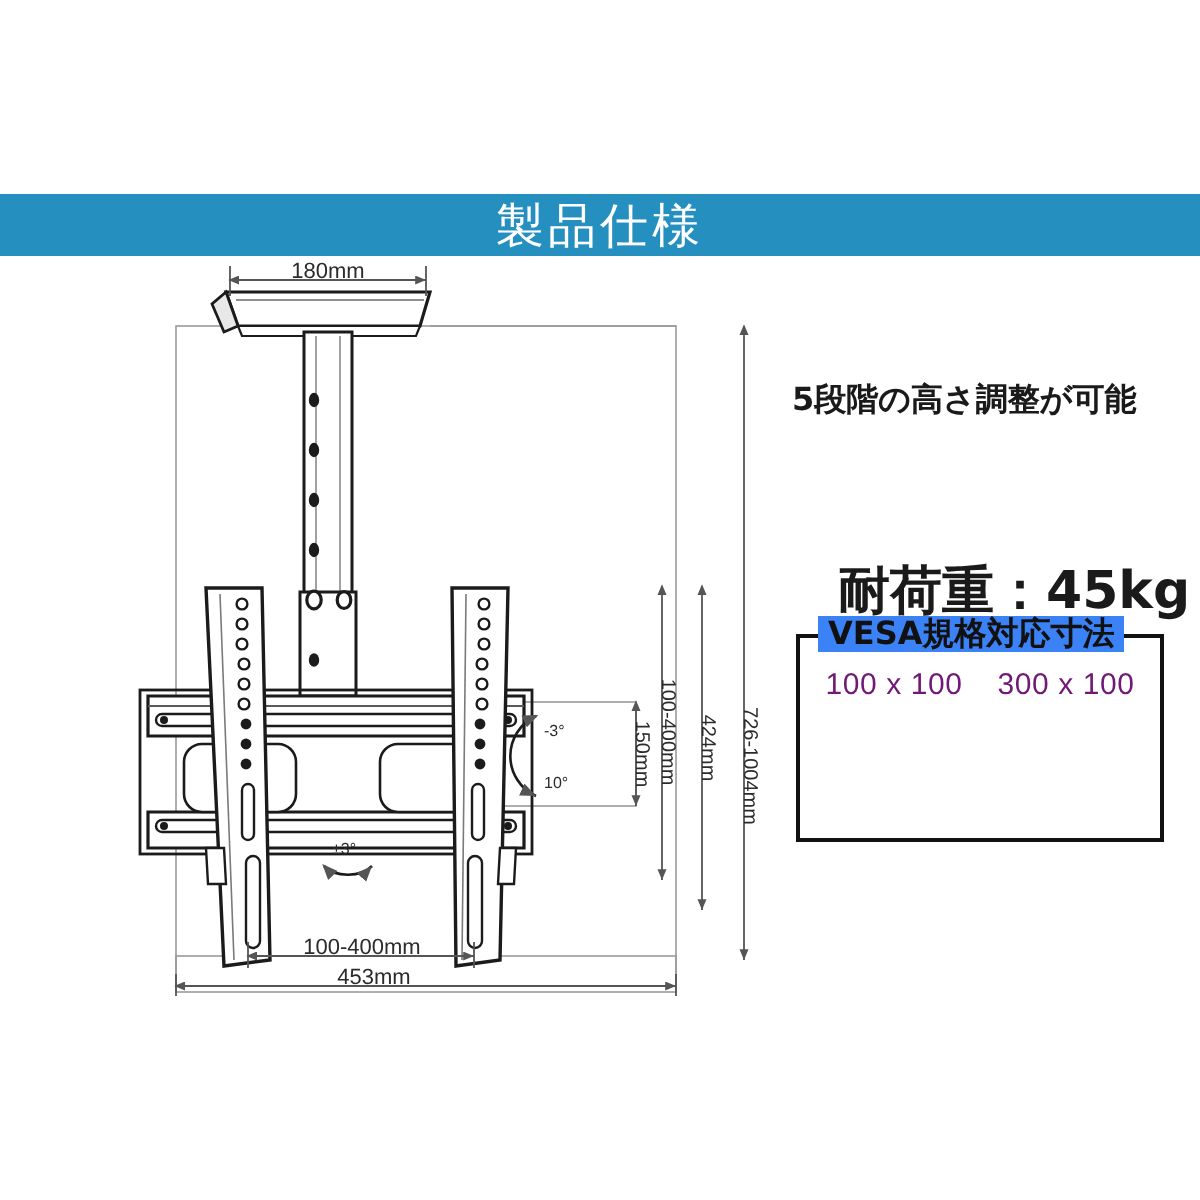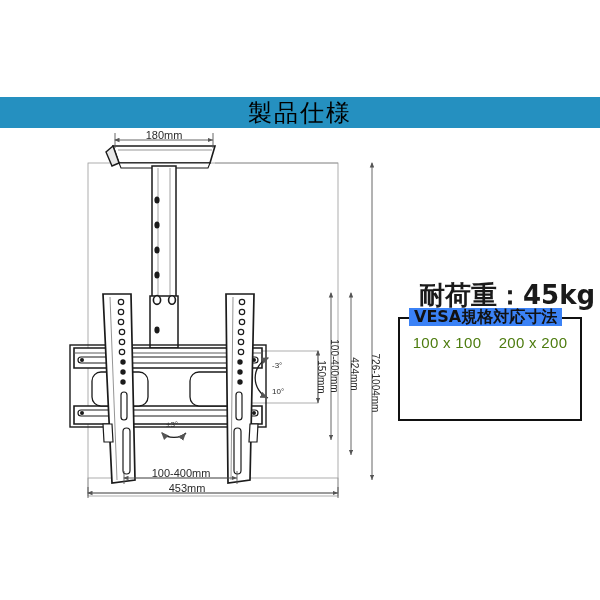--- a/index.html
+++ b/index.html
@@ -13,21 +13,21 @@
   #page{position:absolute;left:0;top:0;width:600px;height:600px;}
 
   
   .banner{
     position:absolute;left:0;top:97px;width:600px;height:31px;
     background:#2590c0;
   }
   .banner-title{
     position:absolute;left:0;top:0;width:600px;height:31px;
     display:flex;align-items:center;justify-content:center;
-    color:#000000;font-size:24px;line-height:1;
+    color:#ffffff;font-size:24px;line-height:1;
     letter-spacing:2px;
     font-family:"DejaVu Sans","Liberation Sans",sans-serif;
   }
 
   
   .spec-line{
     position:absolute;
     color:#1a1a1a;
     font-weight:bold;
     font-family:"DejaVu Sans","Liberation Sans",sans-serif;
@@ -49,21 +49,21 @@
     font-family:"DejaVu Sans","Liberation Sans",sans-serif;
     white-space:nowrap;line-height:1.1;
   }
   .vesa-rows{
     position:absolute;left:398px;top:330px;width:184px;
     display:flex;flex-direction:column;gap:2px;
     padding-top:4px;box-sizing:border-box;
   }
   .vesa-row{
     display:flex;justify-content:center;gap:16px;
-    font-size:15px;color:#4d7c0f;
+    font-size:15px;color:#701a75;
     font-family:"Liberation Sans","DejaVu Sans",sans-serif;
   }
   .vesa-cell{min-width:70px;text-align:center;letter-spacing:.3px;}
 
   
   svg.draw{position:absolute;left:0;top:0;width:600px;height:600px;}
   .dimtxt{
     font-family:"Liberation Sans","DejaVu Sans",sans-serif;
     font-size:11px;fill:#2b2b2b;
   }
@@ -75,28 +75,29 @@
 </style>
 </head>
 <body>
 
 <div id="page">
 
   <div class="banner">
     <div class="banner-title">製品仕様</div>
   </div>
 
+  <div class="spec-line spec-height">5段階の高さ調整が可能</div>
   <div class="spec-line spec-load">耐荷重：45kg</div>
 
   <div class="vesa-box"></div>
   <div class="vesa-title">VESA規格対応寸法</div>
   <div class="vesa-rows">
     <div class="vesa-row">
       <span class="vesa-cell">100 x 100</span>
-      <span class="vesa-cell">200 x 200</span>
+      <span class="vesa-cell">300 x 100</span>
     </div>
   </div>
 
   <svg class="draw" viewBox="0 0 600 600">
 
     <defs>
       <marker id="ar" markerWidth="7" markerHeight="7" refX="6" refY="2.5" orient="auto">
         <path d="M0,0 L6,2.5 L0,5 z" fill="#555"></path>
       </marker>
       <marker id="arS" markerWidth="7" markerHeight="7" refX="1" refY="2.5" orient="auto">

